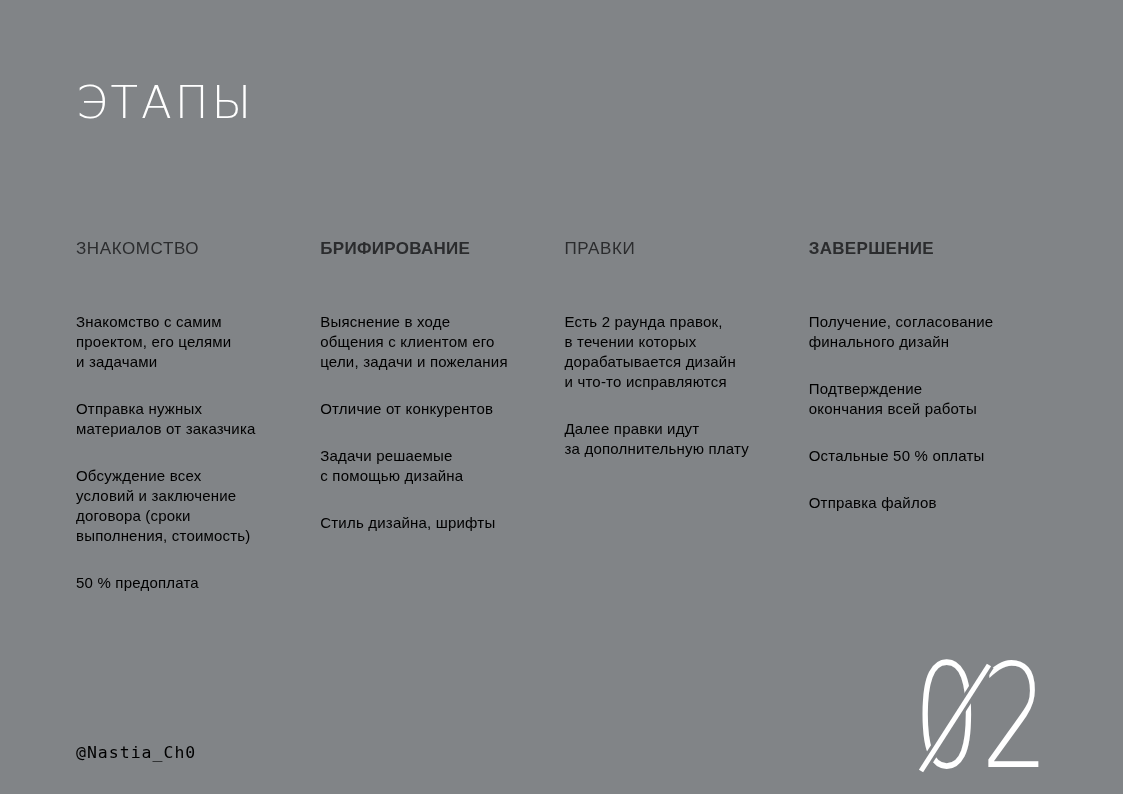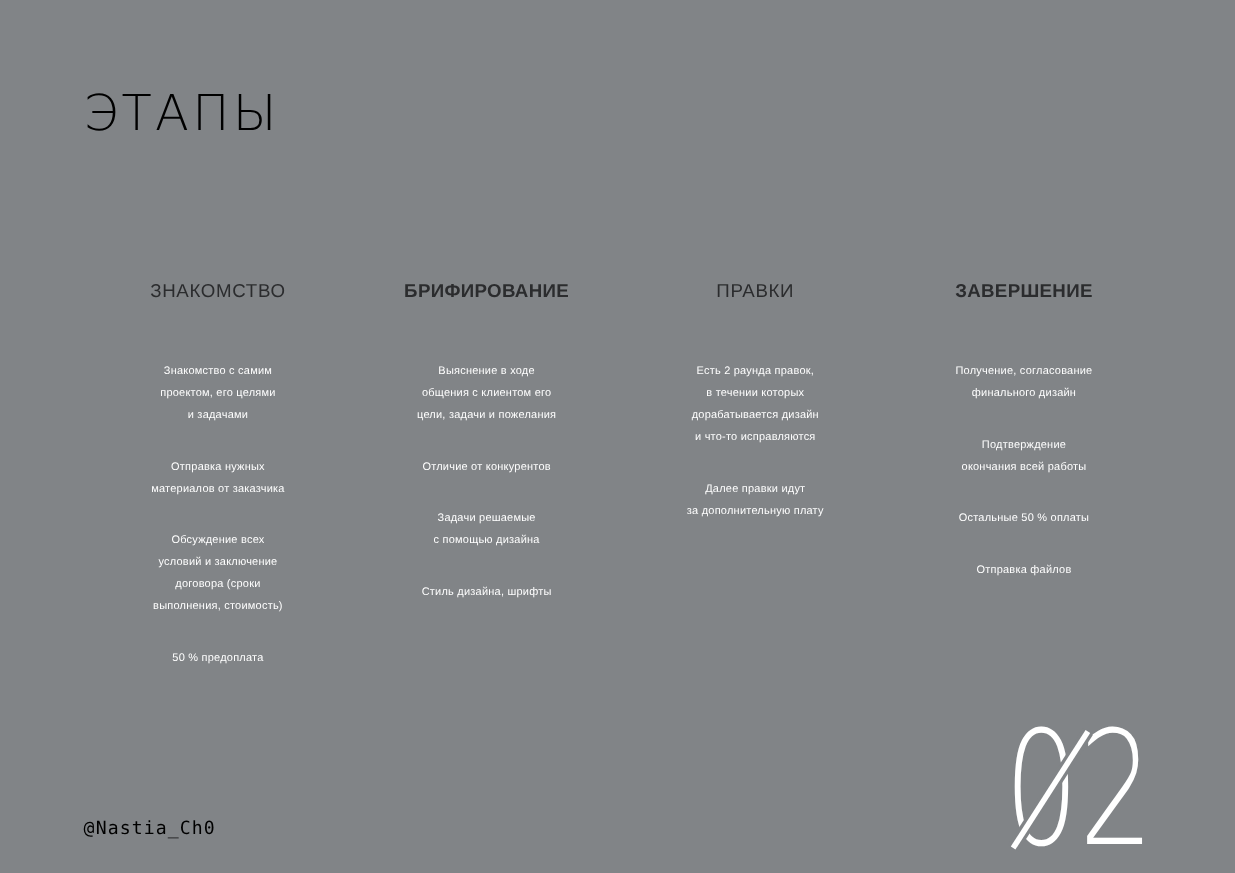--- a/index.html
+++ b/index.html
@@ -18,49 +18,48 @@
   }
   .title {
     position: absolute;
     left: 76px;
     top: 76px;
     margin: 0;
     font-family: "DejaVu Sans", sans-serif;
     font-size: 45px;
     font-weight: 300;
     letter-spacing: 3px;
-    color: #000000;
+    color: #ffffff;
   }
   .columns {
     position: absolute;
     left: 76px;
     right: 70px;
-    top: 255px;
+    top: 239px;
     display: grid;
     grid-template-columns: repeat(4, 1fr);
-    text-align: center;
   }
   .stage h2 {
     margin: 0 0 53px 0;
     font-size: 17px;
     font-weight: 400;
     letter-spacing: 0.6px;
     color: #2b2c2e;
     line-height: 20px;
   }
   .stage.emph h2 {
     font-weight: 700;
     letter-spacing: 0.3px;
   }
   .stage p {
     margin: 0 0 27px 0;
-    font-size: 10px;
+    font-size: 15px;
     line-height: 20px;
     letter-spacing: 0.2px;
-    color: #ffffff;
+    color: #000000;
     white-space: pre-line;
   }
   .handle {
     position: absolute;
     left: 76px;
     bottom: 32px;
     font-family: "DejaVu Sans Mono", monospace;
     font-size: 16.5px;
     letter-spacing: 1px;
     color: #000000;

